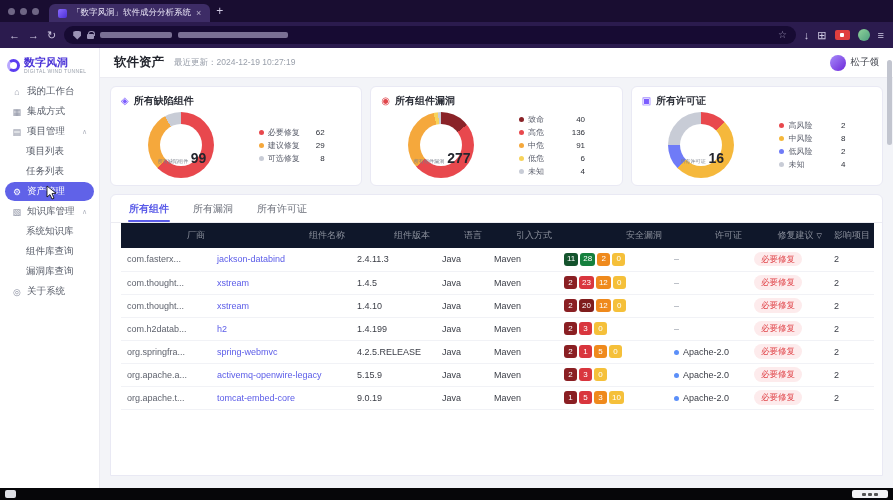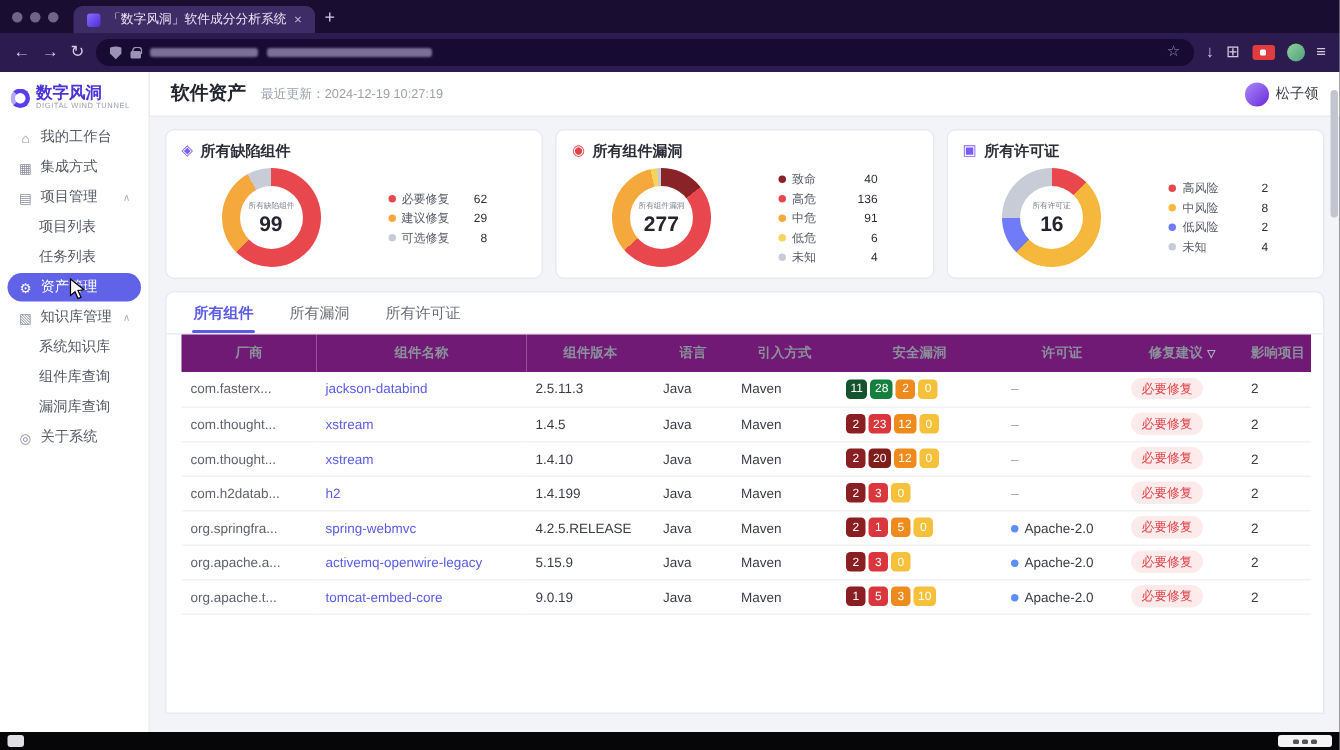--- a/index.html
+++ b/index.html
@@ -52,41 +52,41 @@
   .user-name{font-size:9.5px;color:#3a3d46}
 
   .cards-row{display:flex;gap:8px;padding:8px 10px 0;flex-shrink:0}
   .card{flex:1;background:#fff;border:1px solid #e9e9f4;border-radius:6px;padding:7px 10px;height:100px;min-width:0}
   .card-header{display:flex;align-items:center;gap:5px}
   .card-icon{font-size:10px;line-height:1}
   .card-title{font-size:10px;font-weight:bold;color:#2c2f38}
   .card-body{display:flex;align-items:center;justify-content:space-around;margin-top:4px;padding:0 4px}
   .donut-wrap{position:relative;width:66px;height:66px;flex-shrink:0}
   .donut{width:66px;height:66px;border-radius:50%}
-  .donut-hole{position:absolute;inset:12px;background:#fff;border-radius:50%;display:flex;flex-direction:column;align-items:center;justify-content:center}
+  .donut-hole{position:absolute;inset:12px;background:#fff;border-radius:50%;display:flex;flex-direction:row;align-items:flex-end;justify-content:center}
   .donut-label{font-size:6px;color:#7a7f8a;transform:scale(.85);white-space:nowrap}
   .donut-total{font-size:14px;font-weight:bold;color:#23262e;line-height:1.1}
   .legend{display:flex;flex-direction:column;gap:2px;min-width:66px}
   .legend-row{display:flex;align-items:center;gap:4px;font-size:8px;color:#5a5e6b}
   .legend-dot{width:5px;height:5px;border-radius:50%;flex-shrink:0}
   .legend-val{margin-left:auto;color:#2c2f38}
 
   .panel{margin:8px 10px 12px;background:#fff;border:1px solid #e9e9f4;border-radius:6px 6px 0 0;flex:1;overflow:hidden;display:flex;flex-direction:column}
   .tabs{display:flex;gap:4px;border-bottom:1px solid #ececf2;padding:0 8px;flex-shrink:0}
   .tab-item{padding:7px 10px 6px;font-size:10px;color:#6b6f7a;position:relative;cursor:pointer}
   .tab-item.active{color:#5b5ce8;font-weight:bold}
   .tab-item.active::after{content:"";position:absolute;left:9px;right:9px;bottom:0;height:2px;background:#5b5ce8;border-radius:1px}
   .filters{display:flex;gap:8px;padding:7px 10px;flex-shrink:0}
   .search-input{width:170px;height:22px;border:1px solid #dfe1ea;border-radius:4px;font-size:9px;padding:0 8px;color:#333;outline:none;background:#fff;font-family:"Liberation Sans",sans-serif}
   .search-input::placeholder{color:#b4b8c2}
   .select-box{height:22px;border:1px solid #dfe1ea;border-radius:4px;display:flex;align-items:center;gap:8px;padding:0 8px;font-size:9px;color:#5a5e6b;cursor:pointer}
   .select-caret{font-size:7px;color:#9aa0ab}
 
   table{width:calc(100% - 20px);margin:0 10px;border-collapse:collapse;table-layout:fixed}
-  th{background:#701a75;font-size:9px;color:#8a8f9b;font-weight:bold;text-align:center;padding:6px;white-space:nowrap}
+  th{background:#0f172a;font-size:9px;color:#8a8f9b;font-weight:normal;text-align:right;padding:6px;white-space:nowrap}
   .funnel{font-size:7px;color:#b0b4bf;margin-left:3px;cursor:pointer}
   td{font-size:9px;color:#3a3d46;padding:0 6px;height:23px;border-bottom:1px solid #f1f2f6;white-space:nowrap;overflow:hidden}
   td.vendor{color:#5f636e}
   .link{color:#5b5ce8;cursor:pointer}
   .badge{display:inline-block;min-width:13px;text-align:center;padding:1.5px 3px;border-radius:3px;color:#fff;font-size:8px;margin-right:2px;line-height:1.2}
   .pill{display:inline-block;background:#fdebec;color:#e0454a;font-size:8.5px;padding:2px 7px;border-radius:9px;line-height:1.2}
   .lic-dot{display:inline-block;width:5px;height:5px;border-radius:50%;margin-right:4px;vertical-align:middle}
   .dash{color:#9aa0ab}
 
   .scrollbar{position:absolute;right:1px;top:2px;bottom:2px;width:5px}
@@ -343,21 +343,21 @@
               <th><span>安全漏洞</span></th>
               <th><span>许可证</span></th>
               <th><span>修复建议</span><span class="funnel">▽</span></th>
               <th><span>影响项目</span></th>
             </tr>
           </thead>
         <tbody id="tbody">
             <tr>
               <td class="vendor">com.fasterx...</td>
               <td><span class="link">jackson-databind</span></td>
-              <td>2.5.11.3</td>
+              <td>2.4.11.3</td>
               <td>Java</td>
               <td>Maven</td>
               <td><span class="badge" style="background: #14532d;">11</span><span class="badge" style="background: #15803d;">28</span><span class="badge" style="background: rgb(239, 138, 29);">2</span><span class="badge" style="background: rgb(245, 192, 58);">0</span></td>
               <td><span class="dash">–</span></td>
               <td><span class="pill">必要修复</span></td>
               <td>2</td>
             </tr>
             <tr>
               <td class="vendor">com.thought...</td>
               <td><span class="link">xstream</span></td>

